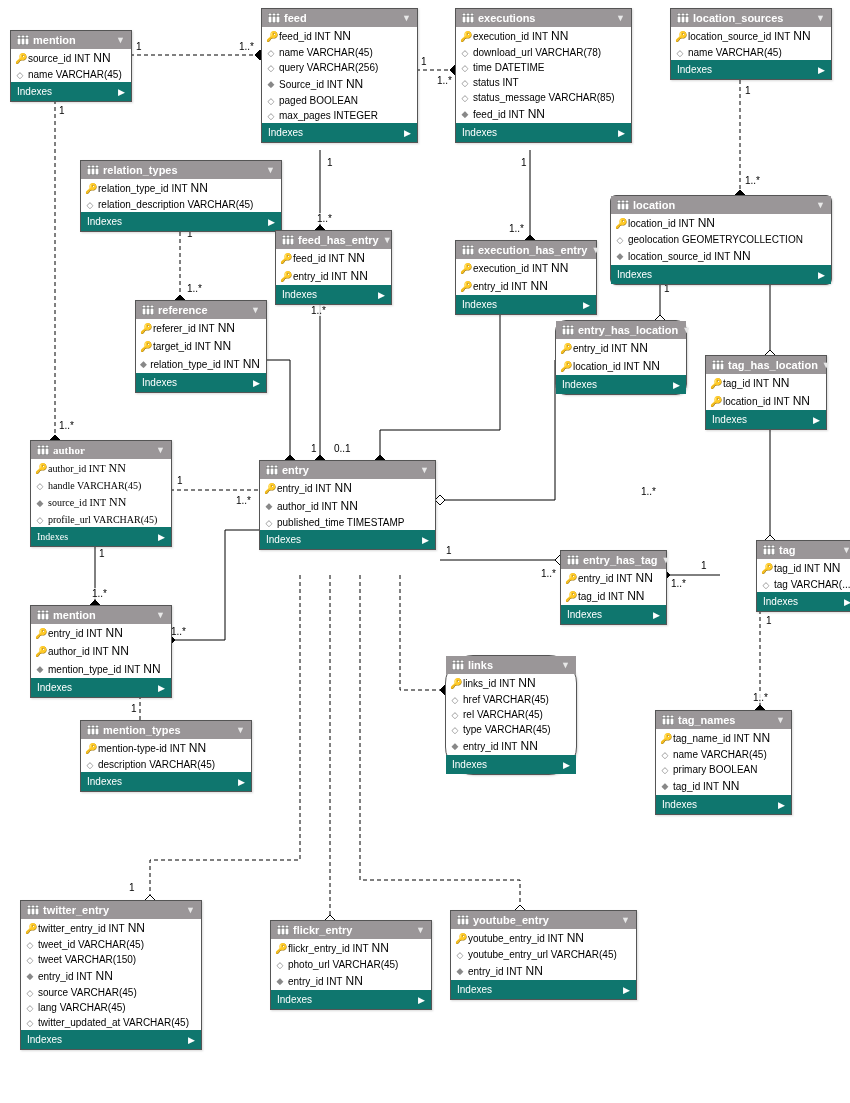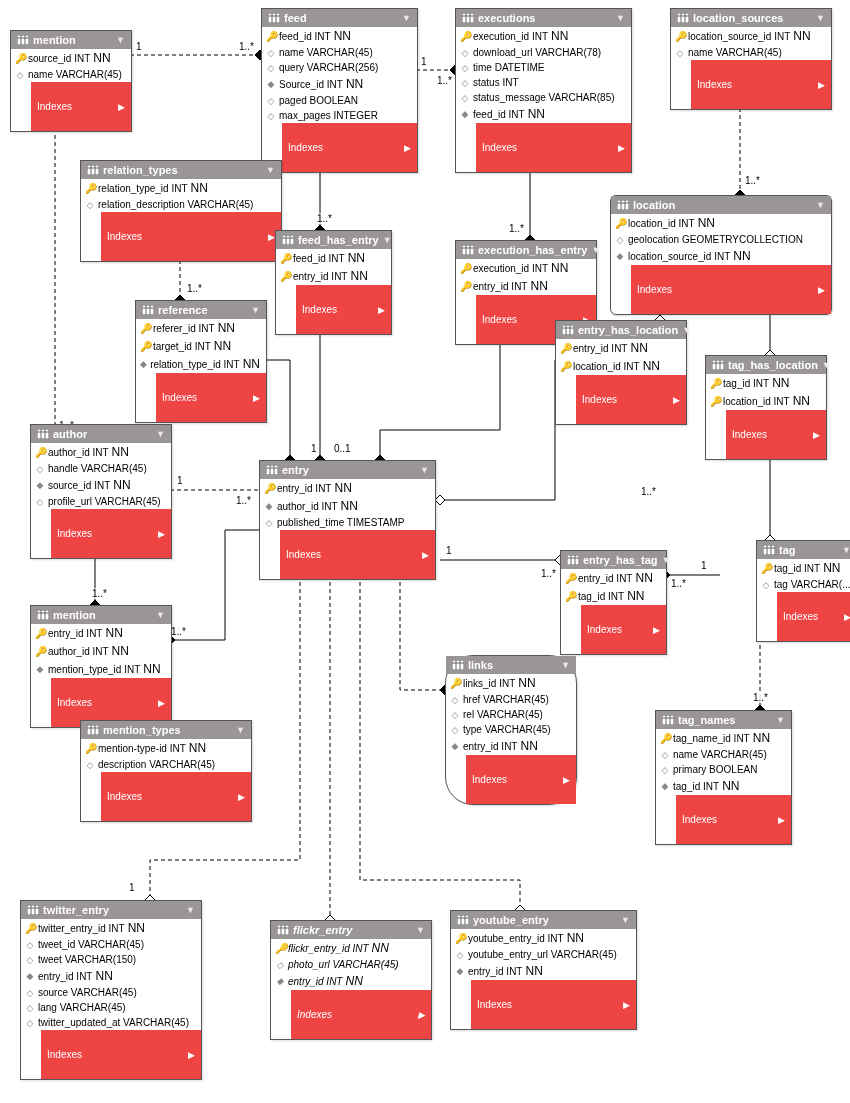--- a/index.html
+++ b/index.html
@@ -48,27 +48,26 @@
     white-space: nowrap;
   }
   .col .ci {
     width: 10px; display:inline-block; text-align:center;
   }
   .key-icon { color: #d4b94a; font-size: 10px; }
   .diamond-open { color: #888; font-size: 9px; }
   .diamond-solid { color: #888; font-size: 9px; }
   .nn { font-size: 12px; vertical-align: sub; }
   .indexes {
-    background: #ef4444;
+    background: #0f766e;
     color: #fff;
-    padding: 19px 6px;
+    padding: 4px 6px;
     font-size: 10px;
     display: flex;
     align-items: center;
-    margin-left: 20px;
   }
   .indexes .tri {
     margin-left: auto;
     font-size: 9px;
   }
   svg.lines {
     position: absolute;
     top: 0; left: 0;
     width: 850px; height: 1103px;
     pointer-events: none;
@@ -462,21 +461,21 @@
     <div class="col">
       <span class="ci diamond-solid">◆</span>
       <span>relation_type_id INT</span>
       <span class="nn"> NN</span>
     </div>
     <div class="indexes">
       <span>Indexes</span>
       <span class="tri">▶</span>
     </div>
   </div>
-<div class="table" style="left: 555px; top: 320px; width: 130px;">
+<div class="table" style="left: 555px; top: 320px; width: 130px; border-radius: 11px;">
     <div class="table-header">
       <span class="table-icon">
         <svg width="12" height="10">
           <rect x="0" y="0" width="12" height="10" fill="#fff" stroke="#666"></rect>
           <line x1="0" y1="3" x2="12" y2="3" stroke="#666"></line>
           <line x1="4" y1="0" x2="4" y2="10" stroke="#666"></line>
           <line x1="8" y1="0" x2="8" y2="10" stroke="#666"></line>
         </svg>
       </span>
       <span>entry_has_location</span>
@@ -518,21 +517,21 @@
     <div class="col">
       <span class="ci key-icon">🔑</span>
       <span>location_id INT</span>
       <span class="nn"> NN</span>
     </div>
     <div class="indexes">
       <span>Indexes</span>
       <span class="tri">▶</span>
     </div>
   </div>
-<div class="table" style="left: 30px; top: 424px; width: 140px;">
+<div class="table" style="left: 30px; top: 440px; width: 140px; font-family: Liberation Serif, serif;">
     <div class="table-header">
       <span class="table-icon">
         <svg width="12" height="10">
           <rect x="0" y="0" width="12" height="10" fill="#fff" stroke="#666"></rect>
           <line x1="0" y1="3" x2="12" y2="3" stroke="#666"></line>
           <line x1="4" y1="0" x2="4" y2="10" stroke="#666"></line>
           <line x1="8" y1="0" x2="8" y2="10" stroke="#666"></line>
         </svg>
       </span>
       <span>author</span>
@@ -825,21 +824,21 @@
     </div>
     <div class="col">
       <span class="ci diamond-open">◇</span>
       <span>twitter_updated_at VARCHAR(45)</span>
     </div>
     <div class="indexes">
       <span>Indexes</span>
       <span class="tri">▶</span>
     </div>
   </div>
-<div class="table" style="left: 270px; top: 920px; width: 160px; font-style: italic;">
+<div class="table" style="left: 270px; top: 920px; width: 160px;">
     <div class="table-header">
       <span class="table-icon">
         <svg width="12" height="10">
           <rect x="0" y="0" width="12" height="10" fill="#fff" stroke="#666"></rect>
           <line x1="0" y1="3" x2="12" y2="3" stroke="#666"></line>
           <line x1="4" y1="0" x2="4" y2="10" stroke="#666"></line>
           <line x1="8" y1="0" x2="8" y2="10" stroke="#666"></line>
         </svg>
       </span>
       <span>flickr_entry</span>

